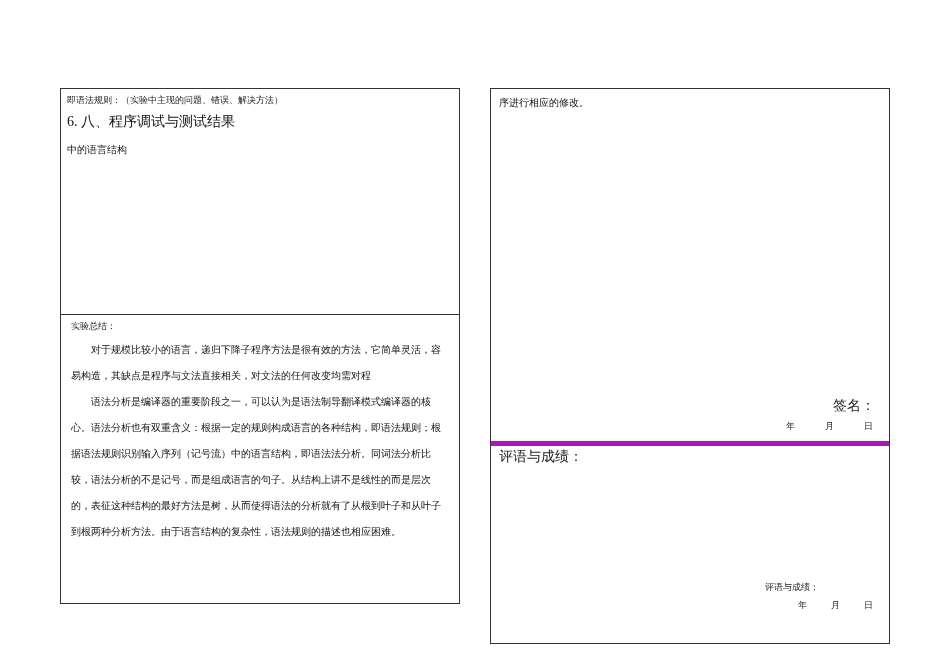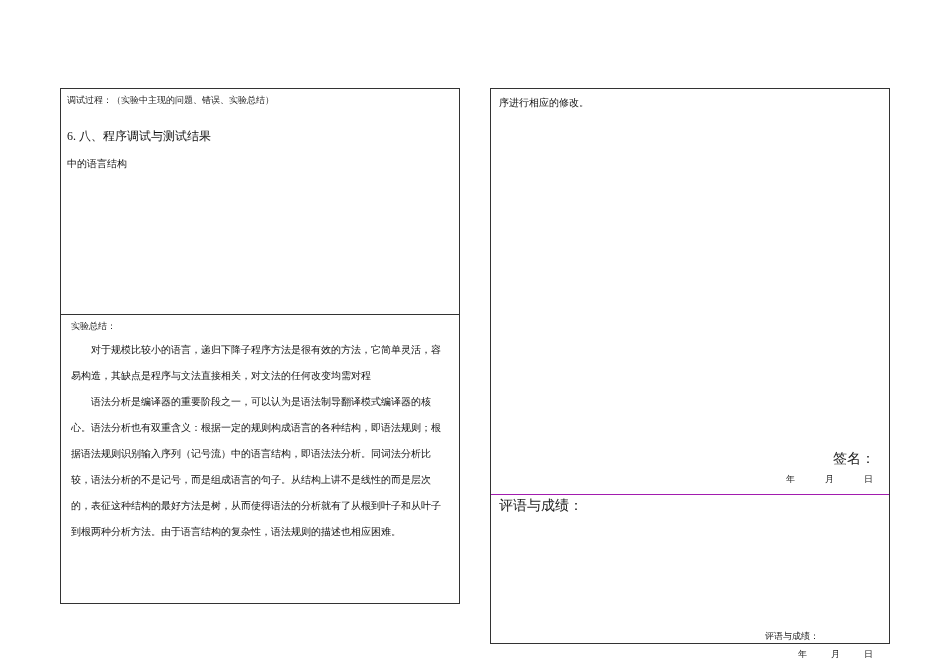--- a/index.html
+++ b/index.html
@@ -35,24 +35,24 @@
       height: 226px;
       padding: 3px 6px 6px 6px;
     }
     .left-top-header {
       font-size: 9px;
       color: #222;
       line-height: 16px;
       white-space: nowrap;
     }
     .left-top-line1 {
-      font-size: 12px;
+      font-size: 14px;
       color: #111;
       line-height: 20px;
-      margin-top: 18px;
+      margin-top: 4px;
     }
     .left-top-line2 {
       font-size: 10px;
       color: #111;
       line-height: 20px;
       margin-top: 8px;
     }
 
     .left-bottom-section {
       height: 289px;
@@ -82,22 +82,22 @@
       top: 88px;
       width: 400px;
       height: 556px;
       border-left: 1px solid #333;
       border-right: 1px solid #333;
       border-bottom: 1px solid #333;
       
     }
     .right-top-section {
       border-top: 1px solid #333;
-      border-bottom: 1px solid #a21caf;
-      height: 407px;
+      border-bottom: 5px solid #a21caf;
+      height: 358px;
       padding: 4px 8px;
       position: relative;
     }
     .right-top-line {
       font-size: 10px;
       color: #111;
       line-height: 20px;
     }
     .signature-block {
       position: absolute;
@@ -150,21 +150,21 @@
     }
   </style>
 </head>
 <body>
 
 <div class="page-wrap">
 
   <div class="left-panel">
 
     <div class="left-top-section">
-      <div class="left-top-header">调试过程：（实验中主现的问题、错误、实验总结）</div>
+      <div class="left-top-header">即语法规则：（实验中主现的问题、错误、解决方法）</div>
       <div class="left-top-line1">6.  八、程序调试与测试结果</div>
       <div class="left-top-line2">中的语言结构</div>
     </div>
 
     <div class="left-bottom-section">
       <div class="left-bottom-header">实验总结：</div>
       <div class="left-bottom-body">
         <div class="indent">对于规模比较小的语言，递归下降子程序方法是很有效的方法，它简单灵活，容易构造，其缺点是程序与文法直接相关，对文法的任何改变均需对程</div>
         <div class="indent">语法分析是编译器的重要阶段之一，可以认为是语法制导翻译模式编译器的核心。语法分析也有双重含义：根据一定的规则构成语言的各种结构，即语法规则；根据语法规则识别输入序列（记号流）中的语言结构，即语法法分析。同词法分析比较，语法分析的不是记号，而是组成语言的句子。从结构上讲不是线性的而是层次的，表征这种结构的最好方法是树，从而使得语法的分析就有了从根到叶子和从叶子到根两种分析方法。由于语言结构的复杂性，语法规则的描述也相应困难。</div>
       </div>

